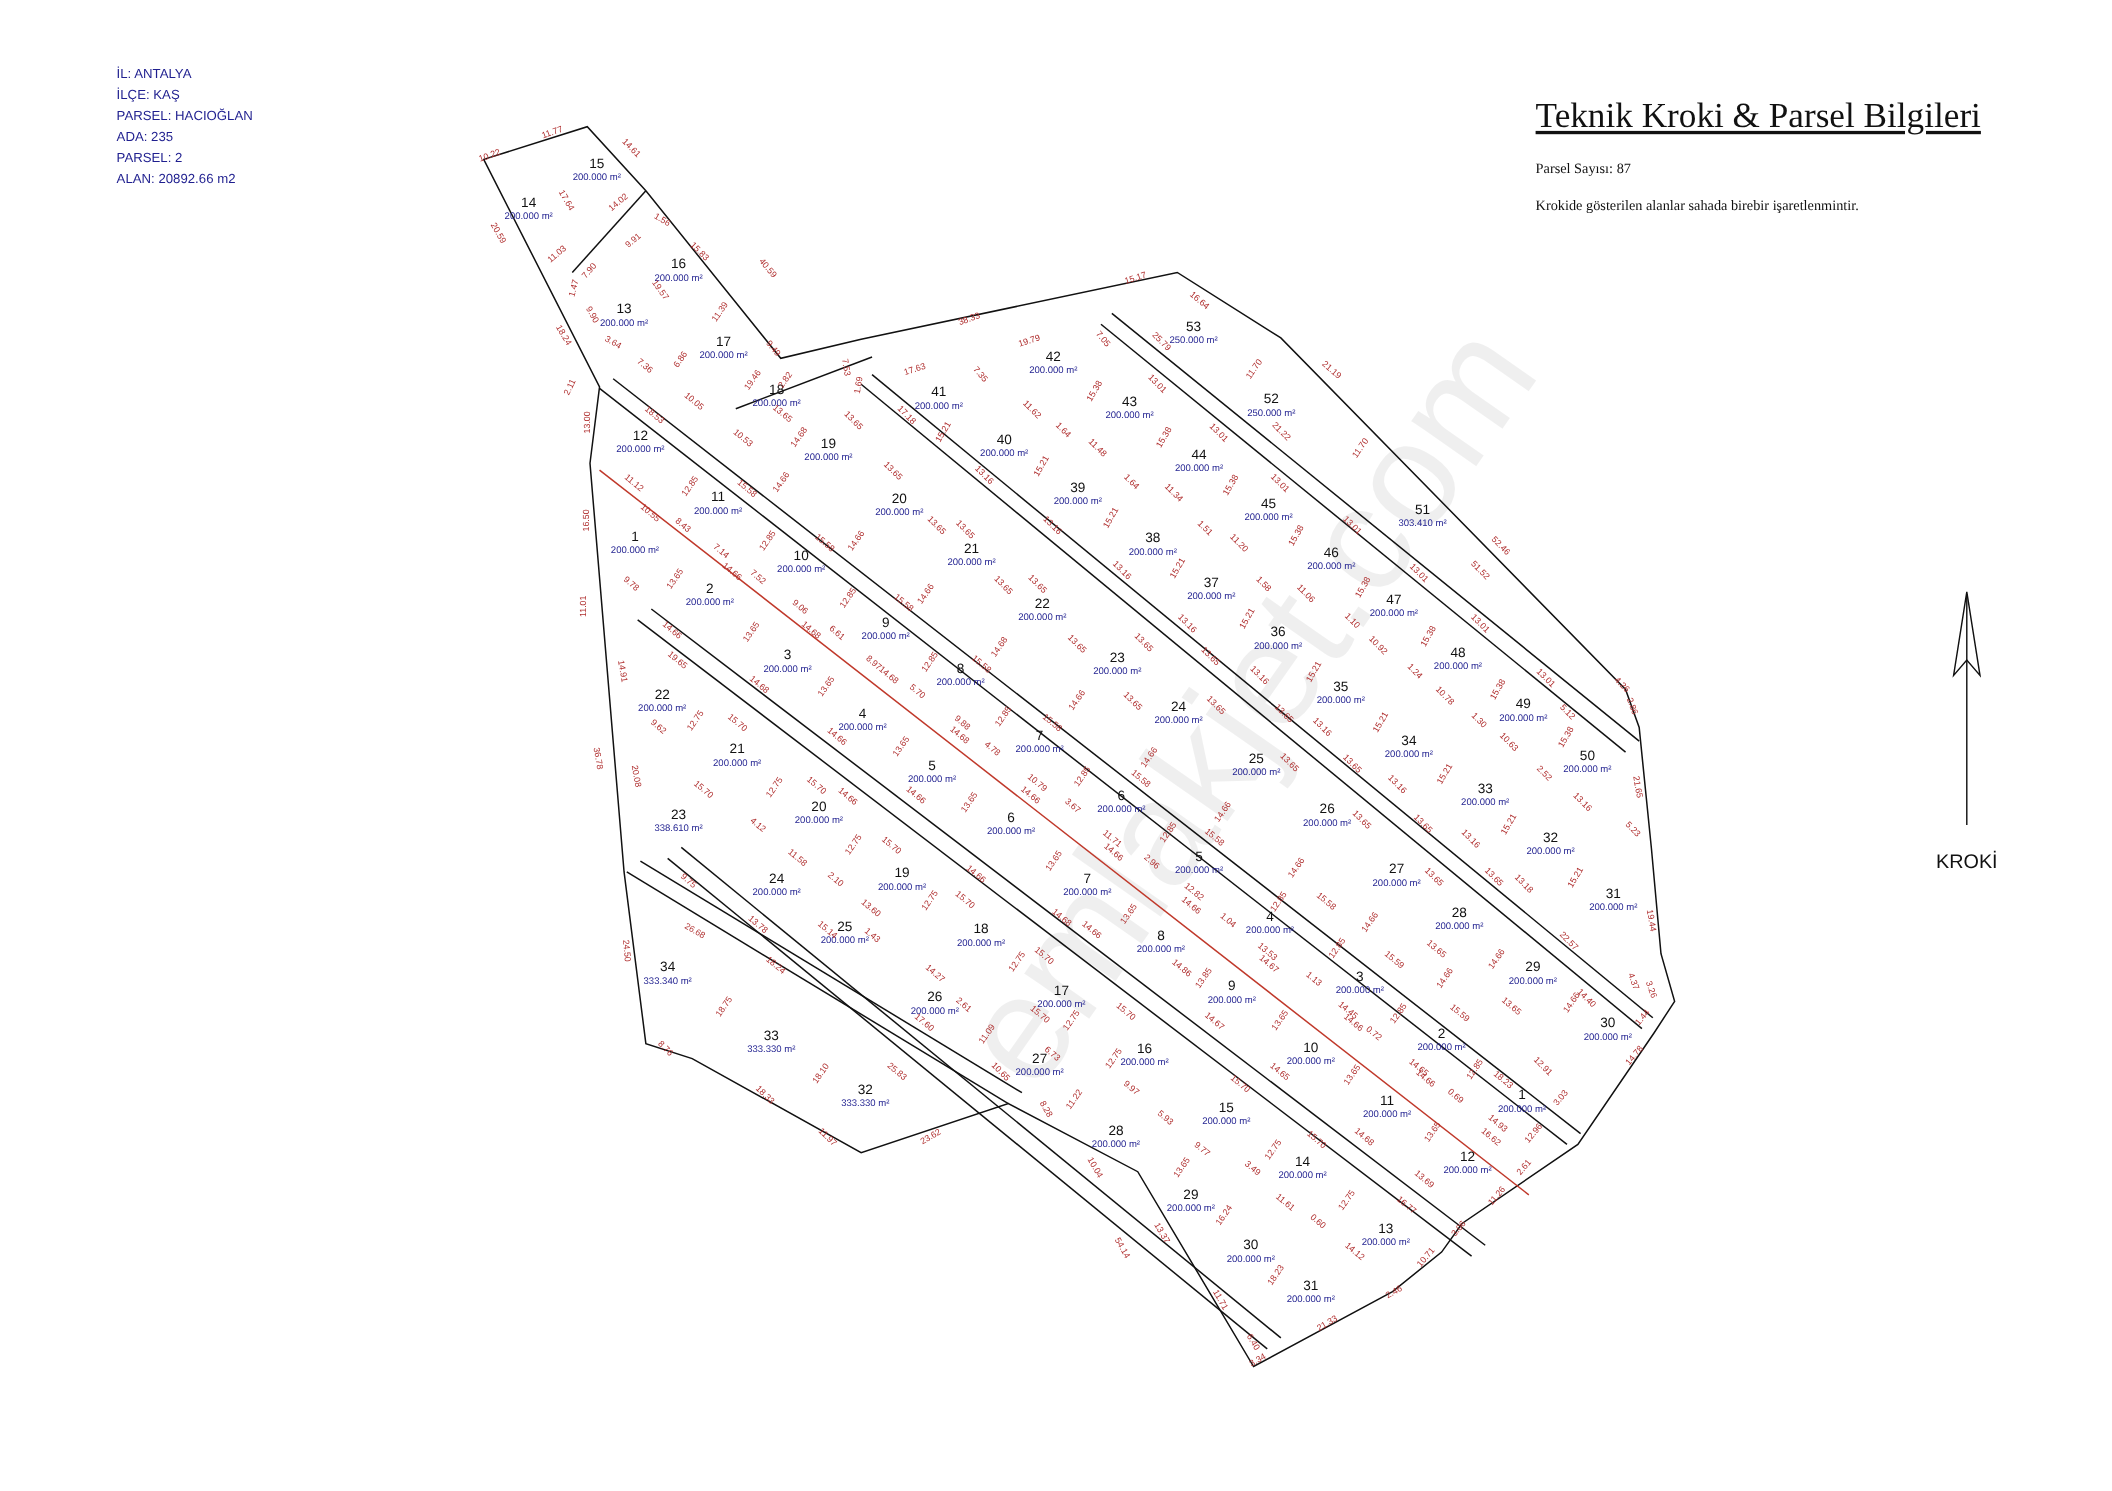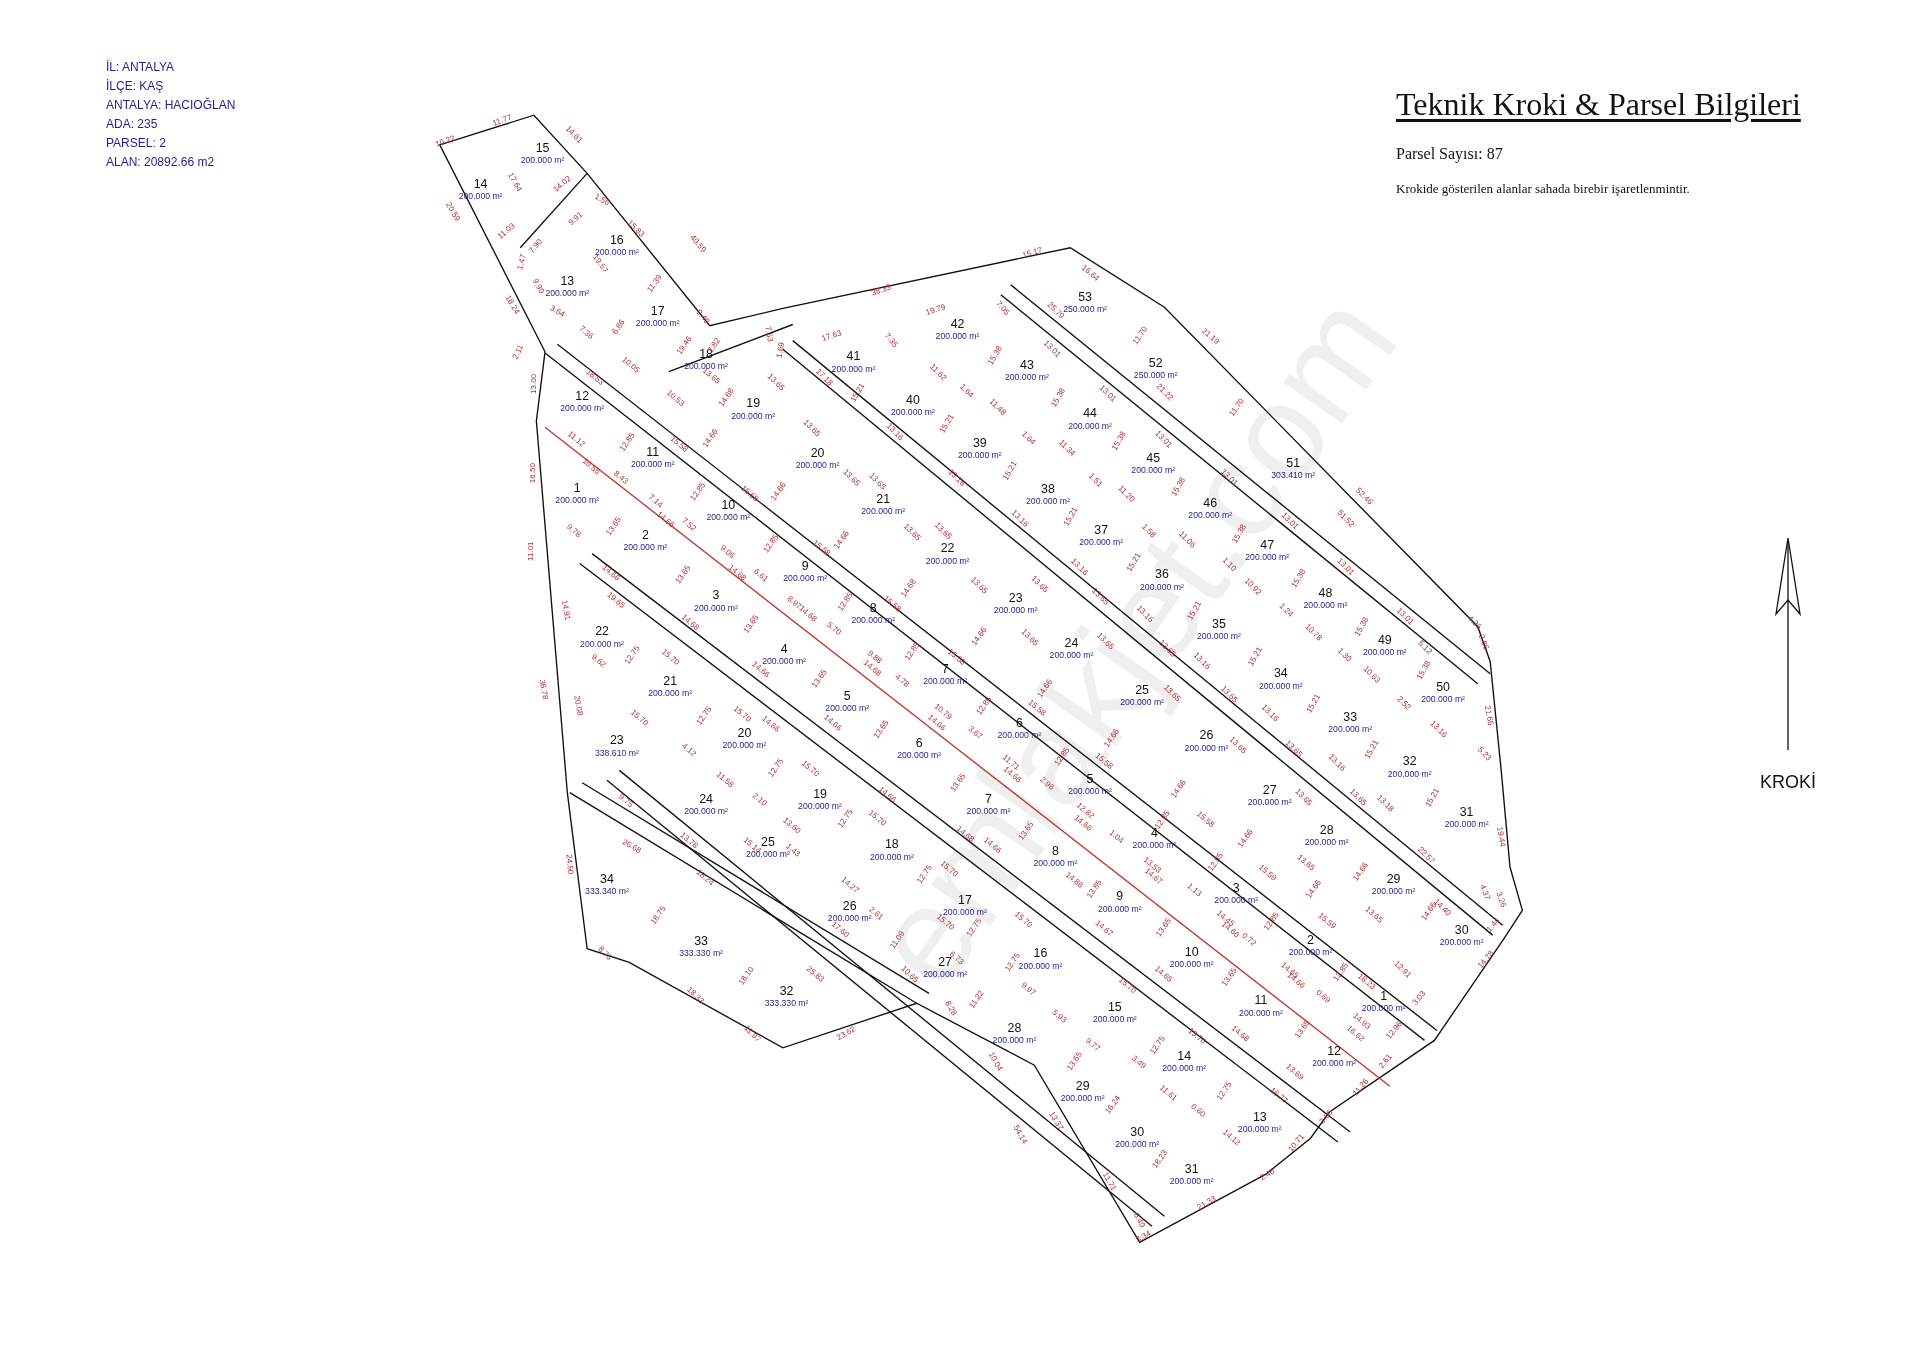--- a/index.html
+++ b/index.html
@@ -1,39 +1,39 @@
 <!DOCTYPE html>
 <html><head>
 <meta charset="utf-8">
 <style>
   html,body{margin:0;padding:0;background:#ffffff;}
   body{width:1920px;height:1355px;position:relative;overflow:hidden;font-family:"Liberation Sans",sans-serif;}
   #info{position:absolute;left:106px;top:58px;color:#1f1f8f;font-family:"Liberation Sans",sans-serif;font-size:12px;line-height:19px;}
   #info div{white-space:nowrap;}
   #title-block{position:absolute;left:1396px;top:86px;color:#111;font-family:"Liberation Serif",serif;}
   #title{font-size:32px;text-decoration:underline;text-underline-offset:4px;white-space:nowrap;font-family:Liberation Serif, serif;}
-  #count{font-size:16px;margin-top:22px;white-space:nowrap;}
+  #count{font-size:13px;margin-top:22px;white-space:nowrap;}
   #note{font-size:13px;margin-top:18px;white-space:nowrap;}
   #map{position:absolute;left:0;top:0;width:1920px;height:1355px;}
   .pl{fill:none;stroke:#111;stroke-width:1.1;}
   .red{fill:none;stroke:#c0392b;stroke-width:1.1;}
   .pnum{font-family:"Liberation Sans",sans-serif;font-size:10px;fill:#111;text-anchor:middle;}
   .parea{font-family:"Liberation Sans",sans-serif;font-size:7px;fill:#1f1f8f;text-anchor:middle;}
   .dim{font-family:"Liberation Sans",sans-serif;font-size:6.5px;fill:#b03030;text-anchor:middle;}
   .wm{font-family:"Liberation Sans",sans-serif;font-size:110px;fill:#000;opacity:0.06;}
   #kroki{position:absolute;left:1748px;top:536px;width:80px;text-align:center;}
   #kroki-label{font-family:"Liberation Sans",sans-serif;font-size:18px;color:#111;margin-top:18px;}
 </style>
 </head>
 <body>
 
 <div id="info">
   <div>İL: ANTALYA</div>
   <div>İLÇE: KAŞ</div>
-  <div>ANTALYA: HACIOĞLAN</div>
+  <div>PARSEL: HACIOĞLAN</div>
   <div>ADA: 235</div>
   <div>PARSEL: 2</div>
   <div>ALAN: 20892.66 m2</div>
 </div>
 
 <div id="title-block">
   <div id="title">Teknik Kroki &amp; Parsel Bilgileri</div>
   <div id="count">Parsel Sayısı: 87</div>
   <div id="note">Krokide gösterilen alanlar sahada birebir işaretlenmintir.</div>
 </div>

